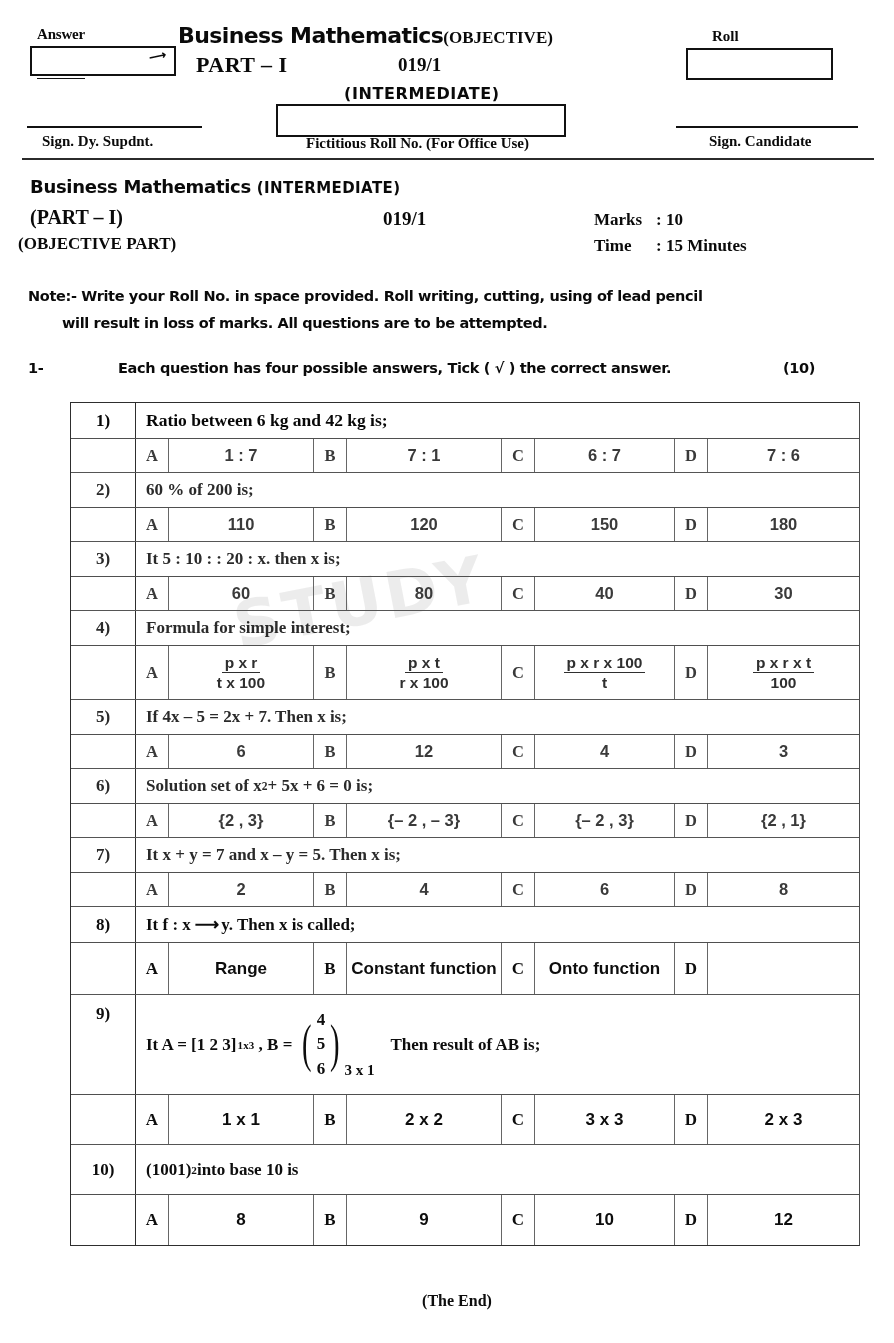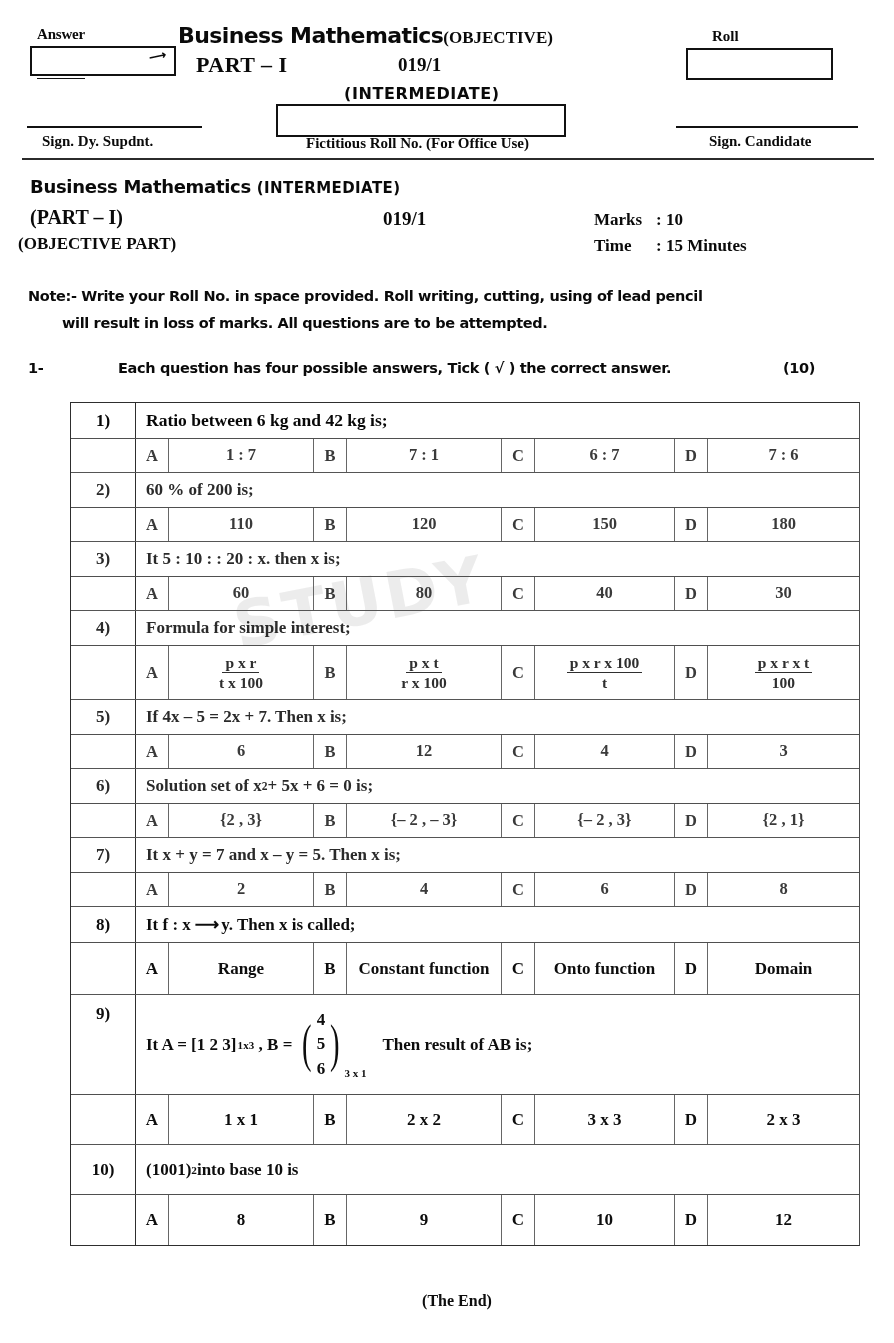--- a/index.html
+++ b/index.html
@@ -351,21 +351,21 @@
     font-weight: bold;
     font-size: 16.5px;
     color: #3a3a3a;
   }
   .oval {
     box-sizing: border-box;
     display: flex;
     align-items: center;
     justify-content: center;
     text-align: center;
-    font-family: Liberation Serif, serif;
+    font-family: Liberation Sans, sans-serif;
     font-weight: bold;
     font-size: 16.5px;
     color: #3a3a3a;
     padding: 3px 4px;
     line-height: 1.15;
   }
   .oval-a { flex: 0 0 145px; border-right: 1.2px solid #666; }
   .oval-b { flex: 0 0 155px; border-right: 1.2px solid #666; }
   .oval-c { flex: 0 0 140px; border-right: 1.2px solid #666; }
   .oval-d { flex: 1 1 auto; }
@@ -434,21 +434,21 @@
   }
   .colvec .nums {
     display: inline-flex;
     flex-direction: column;
     align-items: center;
     font-size: 17px;
     line-height: 1.42;
     padding: 0 1px;
   }
   .colvec-sub {
-    font-size: 11px;
+    font-size: 15px;
     align-self: flex-end;
     padding-bottom: 2px;
     padding-left: 1px;
   }
   .arrow-long {
     display: inline-block;
     padding: 0 4px;
     letter-spacing: -2px;
   }
 
@@ -701,21 +701,20 @@
   </div>
   <div class="orow o-dark" style="min-height:52px;">
     <div class="o-spacer"></div>
     <div class="olet">A</div>
     <div class="oval oval-a">Range</div>
     <div class="olet">B</div>
     <div class="oval oval-b">Constant function</div>
     <div class="olet">C</div>
     <div class="oval oval-c">Onto function</div>
     <div class="olet">D</div>
-    <div class="oval oval-d">Domain</div>
   </div>
 
   <div class="qrow q9row">
     <div class="q9num">9)</div>
     <div class="q9text">
       <span>It  A = [1   2    3]</span>
         <span class="mat-sub">1x3</span>
       <span style="padding:0 4px;">,  B =</span>
       <span class="colvec">
         <span class="paren">(</span>

